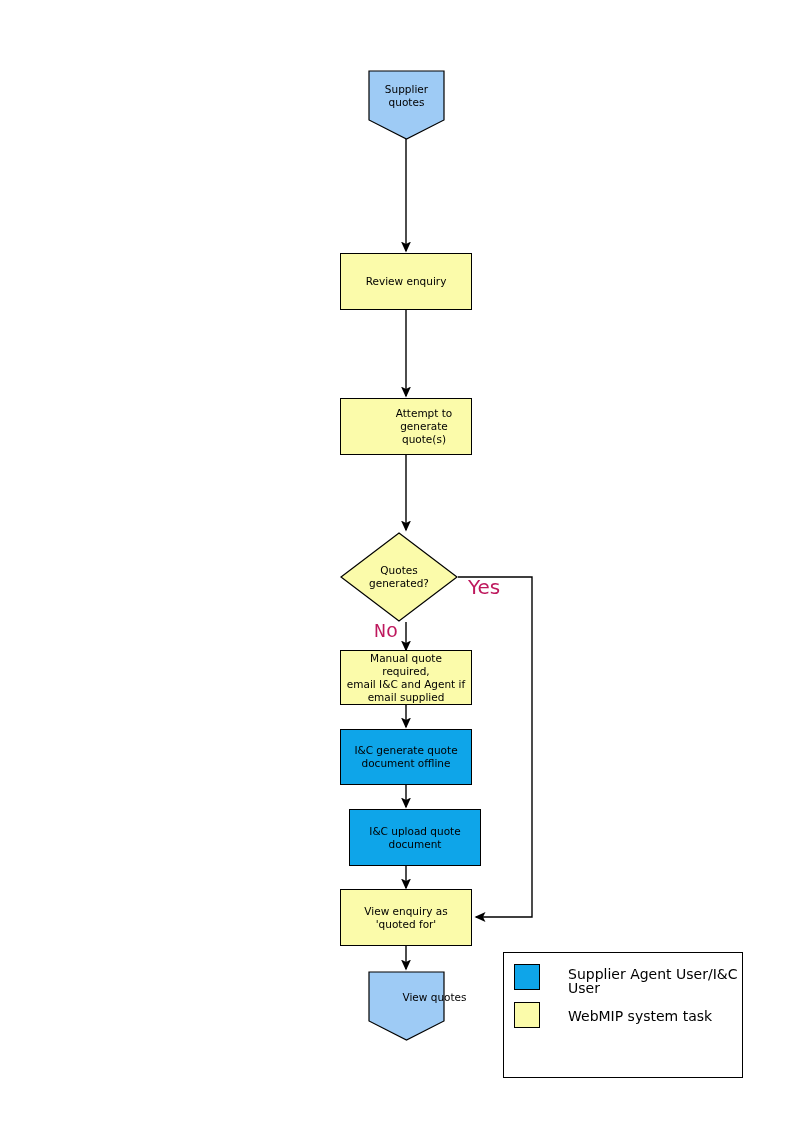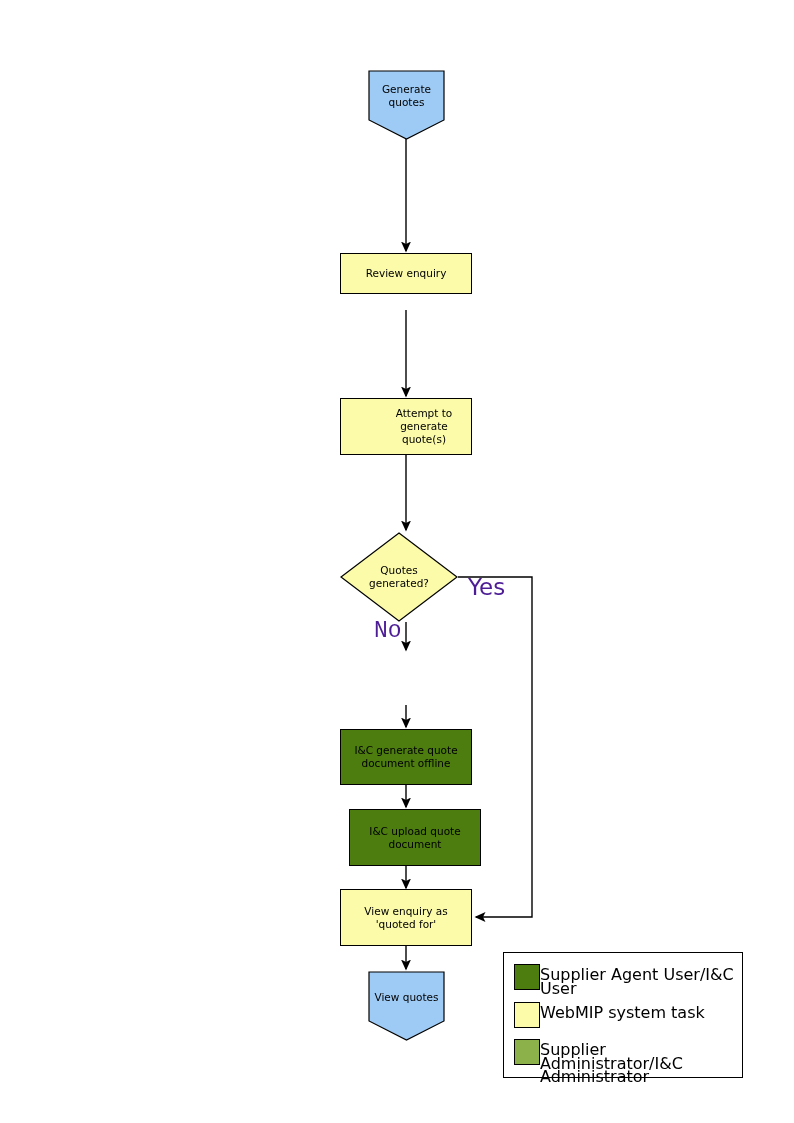--- a/index.html
+++ b/index.html
@@ -30,21 +30,21 @@
     line-height: 13px;
     color: #000000;
     letter-spacing: 0px;
     padding: 0 4px;
     white-space: pre-line;
   }
   
   .rect {
     border: 1px solid #000000;
   }
-  .fill-blue { background: #4d7c0f; }
+  .fill-blue { background: #0ea5e9; }
   .fill-yellow { background: #fbfbaa; }
   .fill-green { background: #8cb04a; }
 
   
   .pent-wrap {
     position: absolute;
   }
   .pent-wrap svg {
     display: block;
   }
@@ -79,22 +79,22 @@
     position: absolute;
     left: 0;
     top: 0;
     width: 794px;
     height: 1123px;
     pointer-events: none;
   }
 
   .edge-label {
     position: absolute;
-    font-size: 23px;
-    color: #4c1d95;
+    font-size: 20px;
+    color: #be185d;
     line-height: 23px;
     white-space: nowrap;
   }
 
   
   #legend {
     position: absolute;
     left: 503px;
     top: 952px;
     width: 240px;
@@ -110,22 +110,22 @@
     align-items: flex-start;
   }
   .legend-swatch {
     width: 26px;
     height: 26px;
     border: 1px solid #000000;
     box-sizing: border-box;
     flex: 0 0 auto;
   }
   .legend-text {
-    margin-left: 0;
-    font-size: 16px;
+    margin-left: 28px;
+    font-size: 14px;
     line-height: 13.5px;
     color: #000000;
     white-space: pre-line;
     padding-top: 4px;
   }
 </style>
 </head>
 <body>
 
 <div id="canvas">
@@ -156,26 +156,26 @@
 
       <path d="M 458 577 L 532 577 L 532 917 L 476 917" marker-end="url(#arrow)"></path>
     </g>
   </svg>
 
   <div class="pent-wrap" style="left:368px; top:70px; width:77px; height:70px;">
     <svg width="77" height="70" viewBox="0 0 77 70" xmlns="http://www.w3.org/2000/svg">
       <polygon points="1,1 76,1 76,50 38.5,69 1,50" fill="#9ecbf5" stroke="#000000" stroke-width="1.2"></polygon>
     </svg>
     <div class="pent-text" style="height:52px;">
-      <span class="node-label">Generate
+      <span class="node-label">Supplier
 quotes</span>
     </div>
   </div>
 
-  <div class="node rect fill-yellow" style="left:340px; top:253px; width:132px; height:41px;">
+  <div class="node rect fill-yellow" style="left:340px; top:253px; width:132px; height:57px;">
     <span class="node-label">Review enquiry</span>
   </div>
 
   <div class="node rect fill-yellow" style="left:340px; top:398px; width:132px; height:57px;padding-left:36px;">
     <span class="node-label">Attempt to generate
 quote(s)</span>
   </div>
 
   <div class="diamond-wrap" style="left:340px; top:532px; width:118px; height:90px;">
     <svg width="118" height="90" viewBox="0 0 118 90" xmlns="http://www.w3.org/2000/svg">
@@ -183,53 +183,53 @@
     </svg>
     <div class="diamond-text" style="height:90px;">
       <span class="node-label">Quotes
 generated?</span>
     </div>
   </div>
 
   <div class="edge-label" style="left:468px; top:576px;">Yes</div>
   <div class="edge-label" style="left:374px; top:620px;font-family:Liberation Mono, monospace;">No</div>
 
+  <div class="node rect fill-yellow" style="left:340px; top:650px; width:132px; height:55px;">
+    <span class="node-label">Manual quote required,
+email I&amp;C and Agent if
+email supplied</span>
+  </div>
 
   <div class="node rect fill-blue" style="left:340px; top:729px; width:132px; height:56px;">
     <span class="node-label">I&amp;C generate quote
 document offline</span>
   </div>
 
   <div class="node rect fill-blue" style="left:340px; top:809px; width:132px; height:57px;margin-left:9px;">
     <span class="node-label">I&amp;C upload quote
 document</span>
   </div>
 
   <div class="node rect fill-yellow" style="left:340px; top:889px; width:132px; height:57px;">
     <span class="node-label">View enquiry as 'quoted for'</span>
   </div>
 
   <div class="pent-wrap" style="left:368px; top:971px; width:77px; height:70px;">
     <svg width="77" height="70" viewBox="0 0 77 70" xmlns="http://www.w3.org/2000/svg">
       <polygon points="1,1 76,1 76,50 38.5,69 1,50" fill="#9ecbf5" stroke="#000000" stroke-width="1.2"></polygon>
     </svg>
-    <div class="pent-text" style="height:52px;">
+    <div class="pent-text" style="height:52px;margin-left:28px;">
       <span class="node-label">View quotes</span>
     </div>
   </div>
 
   <div id="legend">
     <div class="legend-row" style="top:11px;">
       <span class="legend-swatch fill-blue"></span>
       <span class="legend-text">Supplier Agent User/I&amp;C User</span>
     </div>
-    <div class="legend-row" style="top:49px;">
+    <div class="legend-row" style="top:49px;align-items:center;">
       <span class="legend-swatch fill-yellow"></span>
       <span class="legend-text">WebMIP system task</span>
     </div>
-    <div class="legend-row" style="top:86px;">
-      <span class="legend-swatch fill-green"></span>
-      <span class="legend-text">Supplier Administrator/I&amp;C
-Administrator</span>
-    </div>
   </div>
 
 </div>
 
 </body></html>

